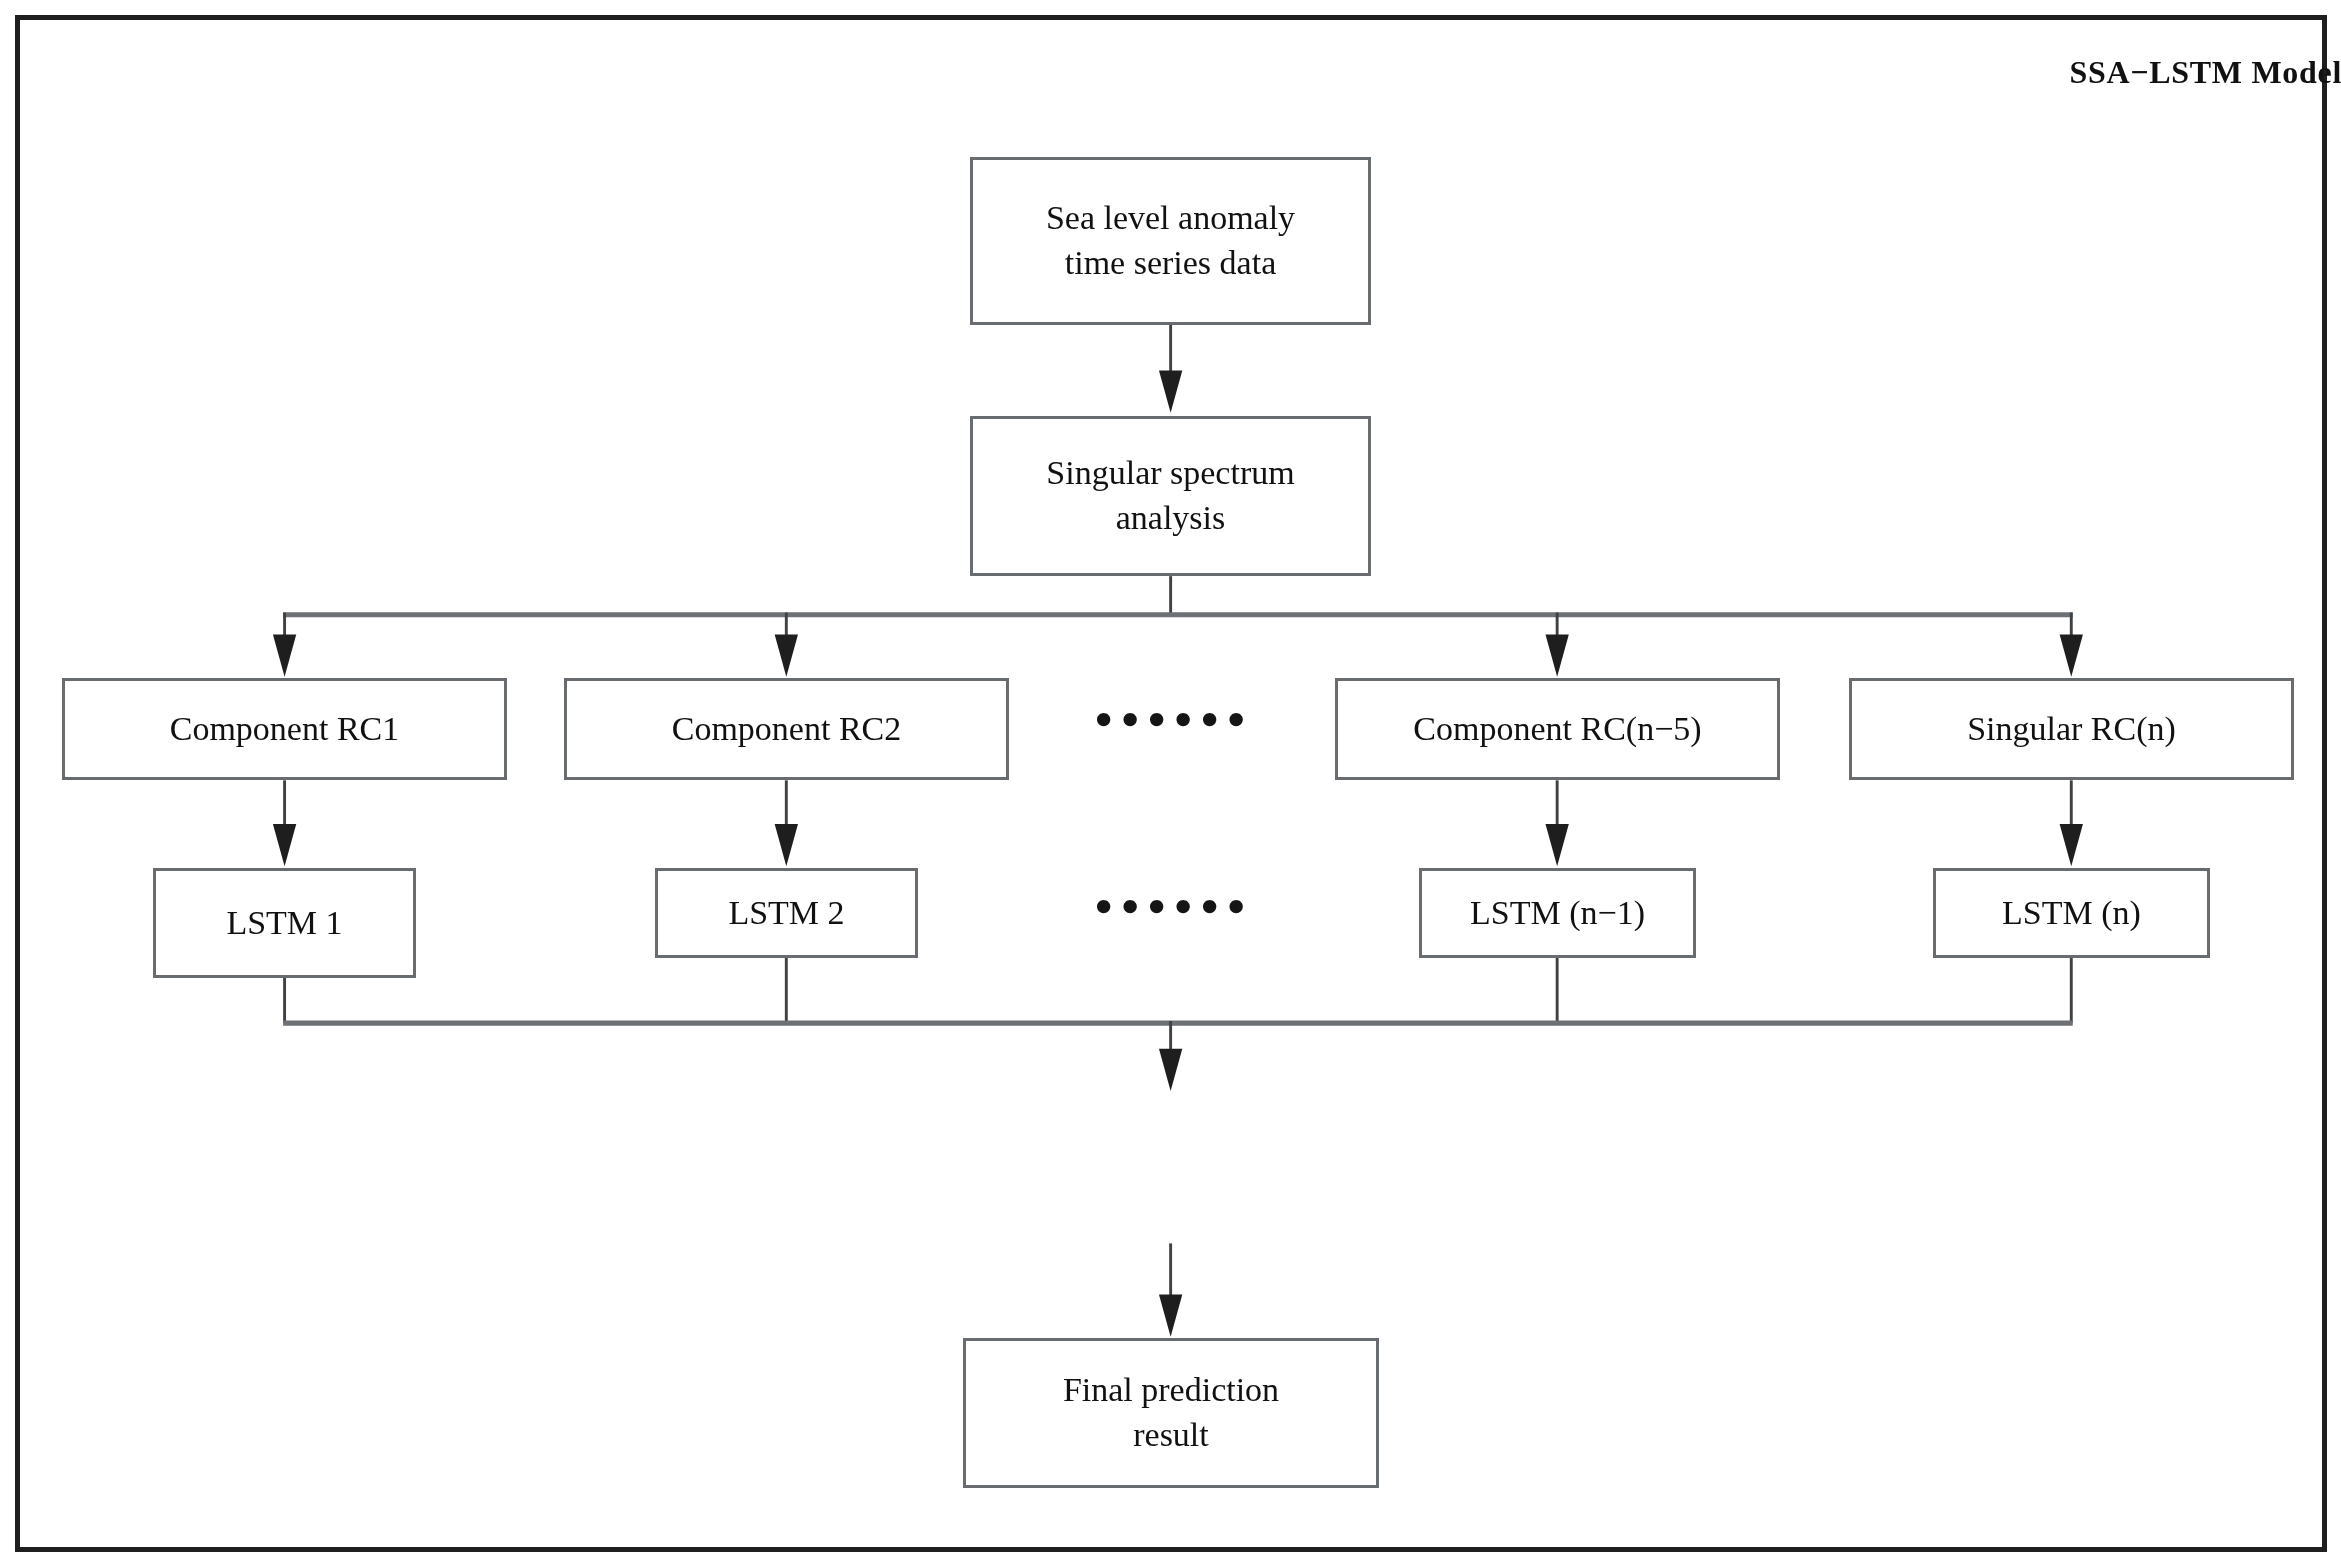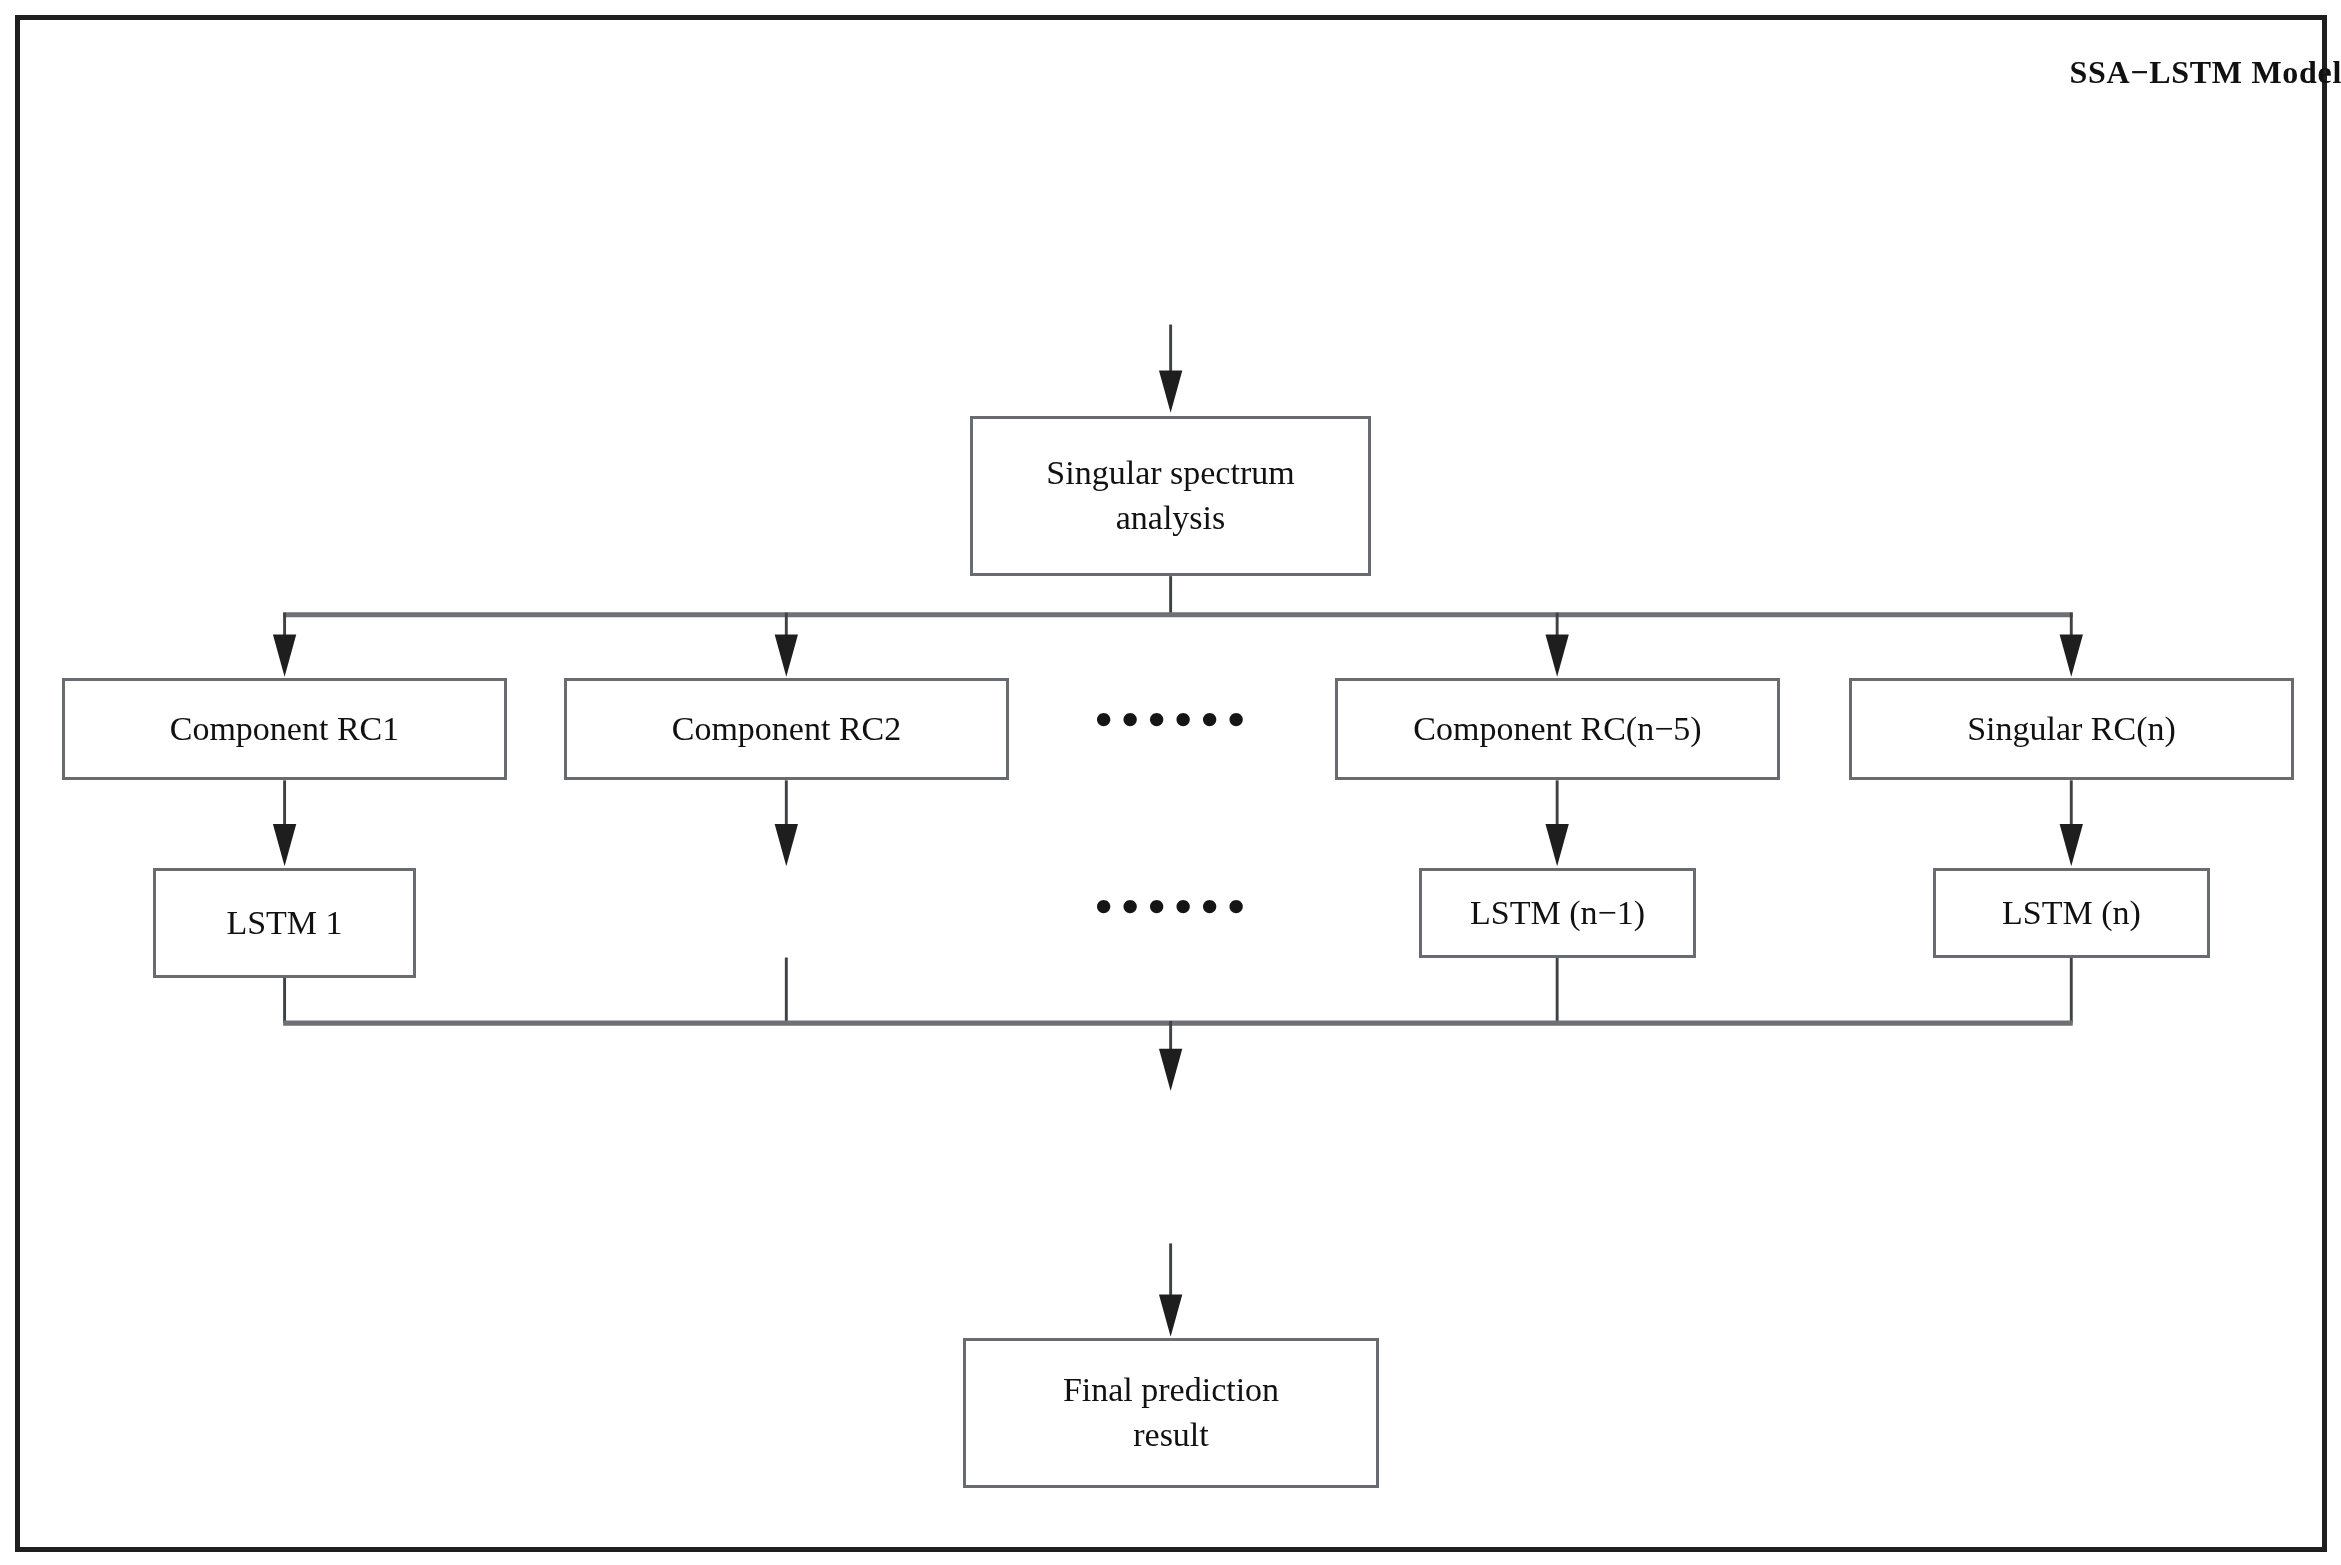--- a/index.html
+++ b/index.html
@@ -122,36 +122,39 @@
       <line class="v" x1="1605" y1="1400" x2="1605" y2="1448"></line>
       <polygon class="ah" points="1589,1438 1621,1438 1605,1496"></polygon>
     </g>
 
     <g>
       <line class="v" x1="1605" y1="1705" x2="1605" y2="1785"></line>
       <polygon class="ah" points="1589,1775 1621,1775 1605,1833"></polygon>
     </g>
   </svg>
 
+  <div class="node" style="left:970px;top:157px;width:401px;height:168px;">Sea level anomaly
+time series data</div>
 
   <div class="node" style="left:970px;top:416px;width:401px;height:160px;">Singular spectrum
 analysis</div>
 
   <div class="node" style="left:62px;top:678px;width:445px;height:102px;">Component RC1</div>
 
   <div class="node" style="left:564px;top:678px;width:445px;height:102px;">Component RC2</div>
 
   <div class="dots" style="left:1025px;top:702px;">••••••</div>
 
   <div class="node" style="left:1335px;top:678px;width:445px;height:102px;">Component RC(n−5)</div>
 
   <div class="node" style="left:1849px;top:678px;width:445px;height:102px;">Singular RC(n)</div>
 
   <div class="node" style="left:153px;top:868px;width:263px;height:110px;">LSTM 1</div>
 
+  <div class="node" style="left:655px;top:868px;width:263px;height:90px;">LSTM 2</div>
 
   <div class="dots" style="left:1025px;top:889px;">••••••</div>
 
   <div class="node" style="left:1419px;top:868px;width:277px;height:90px;">LSTM (n−1)</div>
 
   <div class="node" style="left:1933px;top:868px;width:277px;height:90px;">LSTM (n)</div>
 
 
   <div class="node" style="left:963px;top:1338px;width:416px;height:150px;">Final prediction
 result</div>

